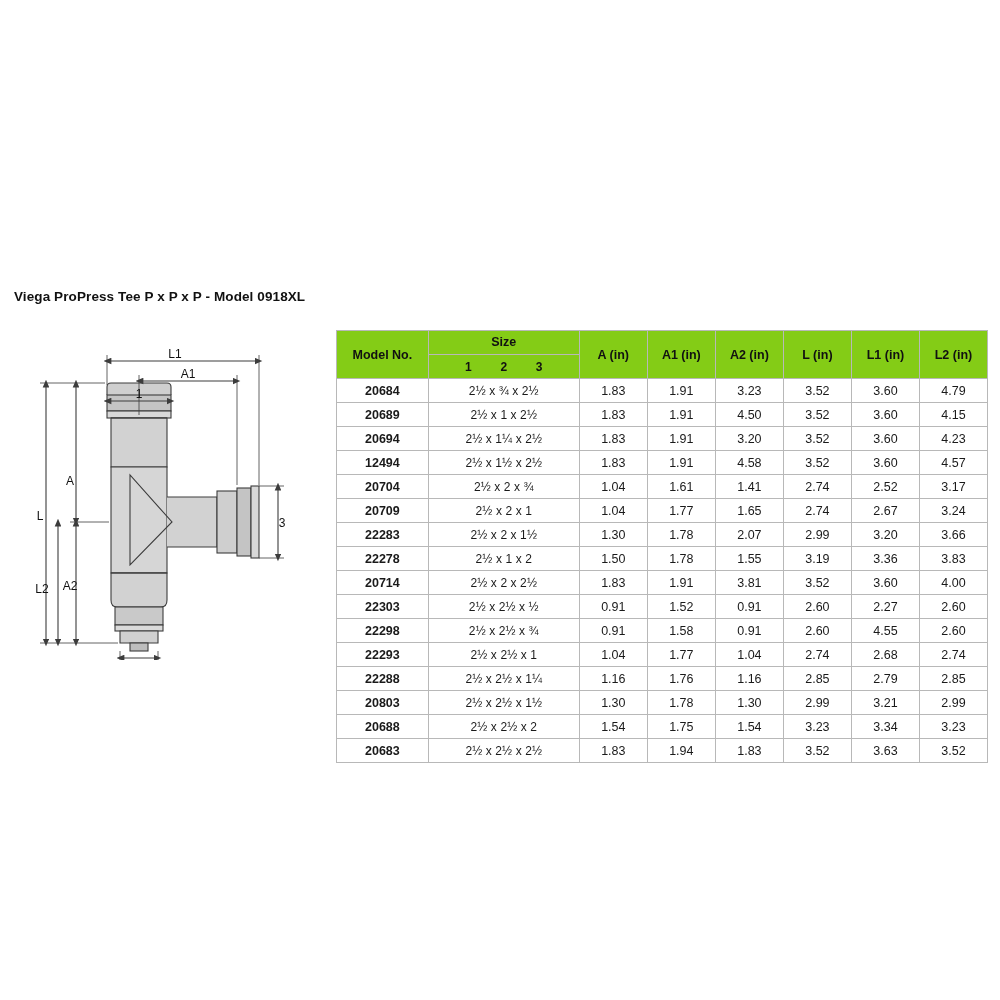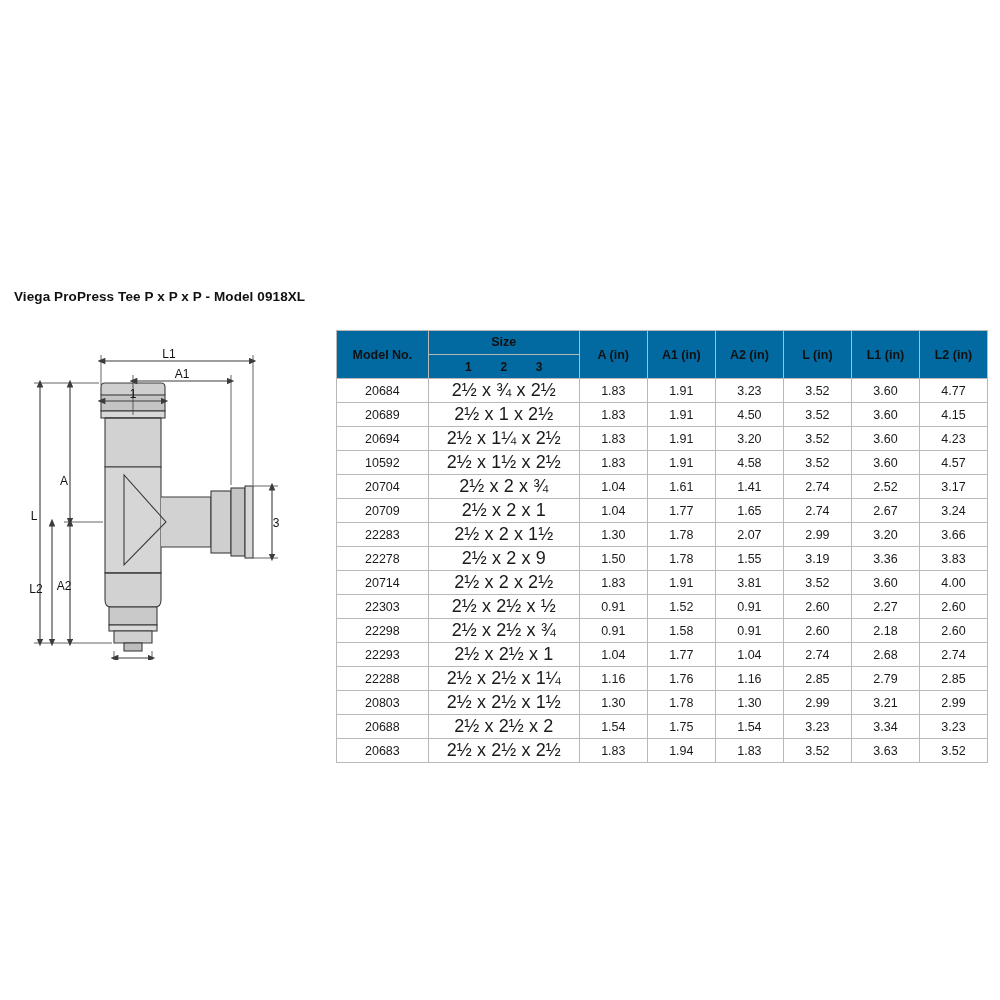--- a/index.html
+++ b/index.html
@@ -29,21 +29,21 @@
     top: 289px;
     font-size: 13.5px;
     font-weight: bold;
     letter-spacing: 0.1px;
     color: #111;
   }
 
   
   .drawing {
     position: absolute;
-    left: 6px;
+    left: 12px;
     top: 325px;
     width: 300px;
     height: 335px;
   }
   .drawing svg { display: block; }
 
   
   .table-wrap {
     position: absolute;
     left: 336px;
@@ -58,46 +58,46 @@
   }
   table.spec th, table.spec td {
     border: 1px solid #b8b8b8;
     padding: 0;
     text-align: center;
     vertical-align: middle;
     height: 23px;
     background: #ffffff;
   }
   table.spec thead th {
-    background: #0369a1;
+    background: #84cc16;
     font-weight: bold;
     font-size: 12.5px;
     color: #111;
   }
   table.spec thead th.sub {
     font-weight: bold;
     font-size: 12px;
   }
-  .col-part { width: 92px; }
+  .col-part { width: 92px; font-weight: bold; }
   .col-size { width: 152px; }
   .col-num  { width: 68px; }
 
   .size-head-top {
     display: block;
     line-height: 15px;
   }
   .size-head-nums {
     display: flex;
     justify-content: space-around;
     padding: 0 22px;
     line-height: 14px;
     font-size: 12px;
   }
   td.size-cell {
-    font-size: 18px;
+    font-size: 12px;
     letter-spacing: 0.1px;
   }
   tbody tr td.part-cell { font-size: 12.5px; }
 </style>
 </head>
 <body>
 
 <div id="root">
 
   <div class="title">Viega ProPress Tee P x P x P - Model 0918XL</div>
@@ -214,21 +214,21 @@
       </thead>
       <tbody id="spec-body">
           <tr>
             <td class="part-cell col-part">20684</td>
             <td class="size-cell col-size">2½ x ¾ x 2½</td>
             <td class="col-num">1.83</td>
             <td class="col-num">1.91</td>
             <td class="col-num">3.23</td>
             <td class="col-num">3.52</td>
             <td class="col-num">3.60</td>
-            <td class="col-num">4.77</td>
+            <td class="col-num">4.79</td>
           </tr>
           <tr>
             <td class="part-cell col-part">20689</td>
             <td class="size-cell col-size">2½ x 1 x 2½</td>
             <td class="col-num">1.83</td>
             <td class="col-num">1.91</td>
             <td class="col-num">4.50</td>
             <td class="col-num">3.52</td>
             <td class="col-num">3.60</td>
             <td class="col-num">4.15</td>
@@ -237,21 +237,21 @@
             <td class="part-cell col-part">20694</td>
             <td class="size-cell col-size">2½ x 1¼ x 2½</td>
             <td class="col-num">1.83</td>
             <td class="col-num">1.91</td>
             <td class="col-num">3.20</td>
             <td class="col-num">3.52</td>
             <td class="col-num">3.60</td>
             <td class="col-num">4.23</td>
           </tr>
           <tr>
-            <td class="part-cell col-part">10592</td>
+            <td class="part-cell col-part">12494</td>
             <td class="size-cell col-size">2½ x 1½ x 2½</td>
             <td class="col-num">1.83</td>
             <td class="col-num">1.91</td>
             <td class="col-num">4.58</td>
             <td class="col-num">3.52</td>
             <td class="col-num">3.60</td>
             <td class="col-num">4.57</td>
           </tr>
           <tr>
             <td class="part-cell col-part">20704</td>
@@ -278,21 +278,21 @@
             <td class="size-cell col-size">2½ x 2 x 1½</td>
             <td class="col-num">1.30</td>
             <td class="col-num">1.78</td>
             <td class="col-num">2.07</td>
             <td class="col-num">2.99</td>
             <td class="col-num">3.20</td>
             <td class="col-num">3.66</td>
           </tr>
           <tr>
             <td class="part-cell col-part">22278</td>
-            <td class="size-cell col-size">2½ x 2 x 9</td>
+            <td class="size-cell col-size">2½ x 1 x 2</td>
             <td class="col-num">1.50</td>
             <td class="col-num">1.78</td>
             <td class="col-num">1.55</td>
             <td class="col-num">3.19</td>
             <td class="col-num">3.36</td>
             <td class="col-num">3.83</td>
           </tr>
           <tr>
             <td class="part-cell col-part">20714</td>
             <td class="size-cell col-size">2½ x 2 x 2½</td>
@@ -313,21 +313,21 @@
             <td class="col-num">2.27</td>
             <td class="col-num">2.60</td>
           </tr>
           <tr>
             <td class="part-cell col-part">22298</td>
             <td class="size-cell col-size">2½ x 2½ x ¾</td>
             <td class="col-num">0.91</td>
             <td class="col-num">1.58</td>
             <td class="col-num">0.91</td>
             <td class="col-num">2.60</td>
-            <td class="col-num">2.18</td>
+            <td class="col-num">4.55</td>
             <td class="col-num">2.60</td>
           </tr>
           <tr>
             <td class="part-cell col-part">22293</td>
             <td class="size-cell col-size">2½ x 2½ x 1</td>
             <td class="col-num">1.04</td>
             <td class="col-num">1.77</td>
             <td class="col-num">1.04</td>
             <td class="col-num">2.74</td>
             <td class="col-num">2.68</td>

